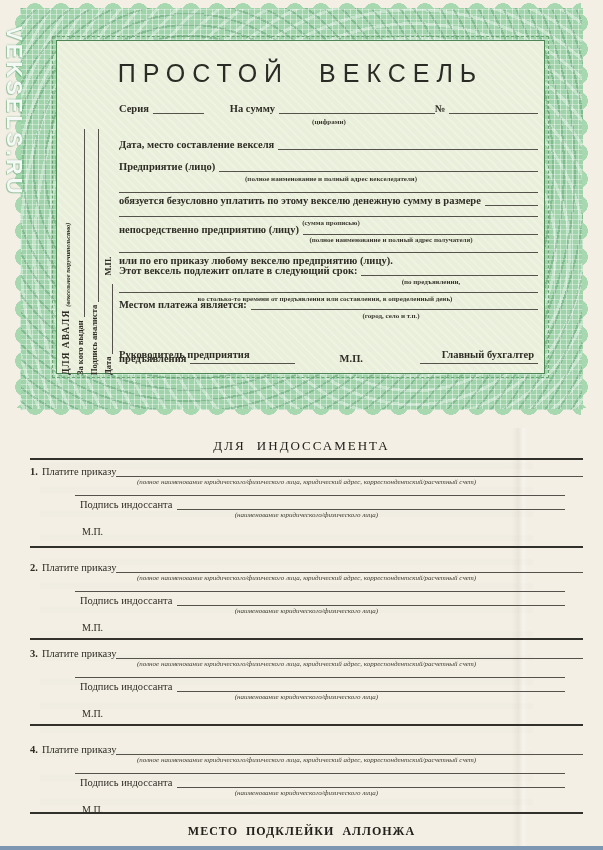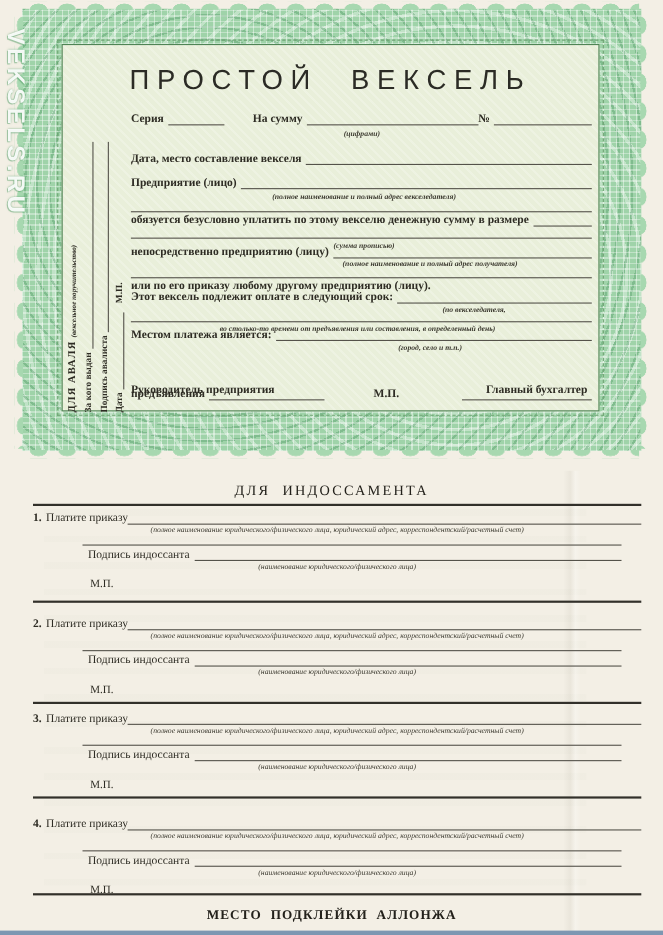--- a/index.html
+++ b/index.html
@@ -45,21 +45,21 @@
     font-family:"Liberation Sans", sans-serif;
     font-size:25px;font-weight:400;letter-spacing:7px;word-spacing:16px;color:#2b2b25;
     white-space:nowrap;
   }
   .crow{position:absolute;left:62px;right:6px;display:flex;align-items:flex-end;height:13px;
         font-size:10.5px;font-weight:bold;white-space:nowrap;}
   .crow .lbl{padding-right:4px;}
   .crow .fill{flex:1;border-bottom:1px solid #54524a;height:12px;}
   .crow .fillw{border-bottom:1px solid #54524a;height:12px;}
   .chr{position:absolute;left:62px;right:6px;border-top:1px solid #54524a;height:0;}
-  .cap{position:absolute;font-style:italic;font-size:7px;font-weight:bold;color:#3c3a30;
+  .cap{position:absolute;font-size:7px;font-weight:bold;color:#3c3a30;
        white-space:nowrap;transform:translateX(-50%);}
   .spacer{width:26px;}
   
   .aval-wrap{position:absolute;left:2px;top:88px;width:58px;height:246px;}
   .aval-rot{position:absolute;width:246px;height:58px;transform:rotate(-90deg) translateX(-246px);transform-origin:top left;}
   .aval-row{display:flex;align-items:flex-end;height:12px;margin-bottom:2px;font-size:8.5px;font-weight:bold;white-space:nowrap;}
   .aval-title{font-size:9.5px;letter-spacing:1px;}
   .aval-sub{font-style:italic;font-size:6.5px;font-weight:bold;padding-left:3px;}
   .aval-row .fill{flex:1;border-bottom:1px solid #54524a;height:11px;margin-left:3px;}
   .aval-row .mp{padding-left:8px;}
@@ -140,28 +140,28 @@
     <div class="cap" style="left:274px;top:178px;">(сумма прописью)</div>
 
     <div class="crow" style="top:181px;">
       <span class="lbl">непосредственно предприятию (лицу)</span>
       <span class="fill"></span>
     </div>
     <div class="cap" style="left:334px;top:195px;">(полное наименование и полный адрес получателя)</div>
     <div class="chr" style="top:211px;"></div>
 
     <div class="crow" style="top:212px;">
-      <span class="lbl">или по его приказу любому другому предприятию (лицу).</span>
+      <span class="lbl">или по его приказу любому векселю предприятию (лицу).</span>
     </div>
 
     <div class="crow" style="top:222px;">
       <span class="lbl">Этот вексель подлежит оплате в следующий срок:</span>
       <span class="fill"></span>
     </div>
-    <div class="cap" style="left:374px;top:237px;">(по векселедателя,</div>
+    <div class="cap" style="left:374px;top:237px;">(по предъявлении,</div>
     <div class="chr" style="top:251px;"></div>
     <div class="cap" style="left:268px;top:254px;">во столько-то времени от предъявления или составления, в определенный день)</div>
 
     <div class="crow" style="top:256px;">
       <span class="lbl">Местом платежа является:</span>
       <span class="fill"></span>
     </div>
     <div class="cap" style="left:334px;top:271px;text-align:center;">(город, село и т.п.)</div>
 
     <div class="crow" style="top:306px;text-align:center;">

